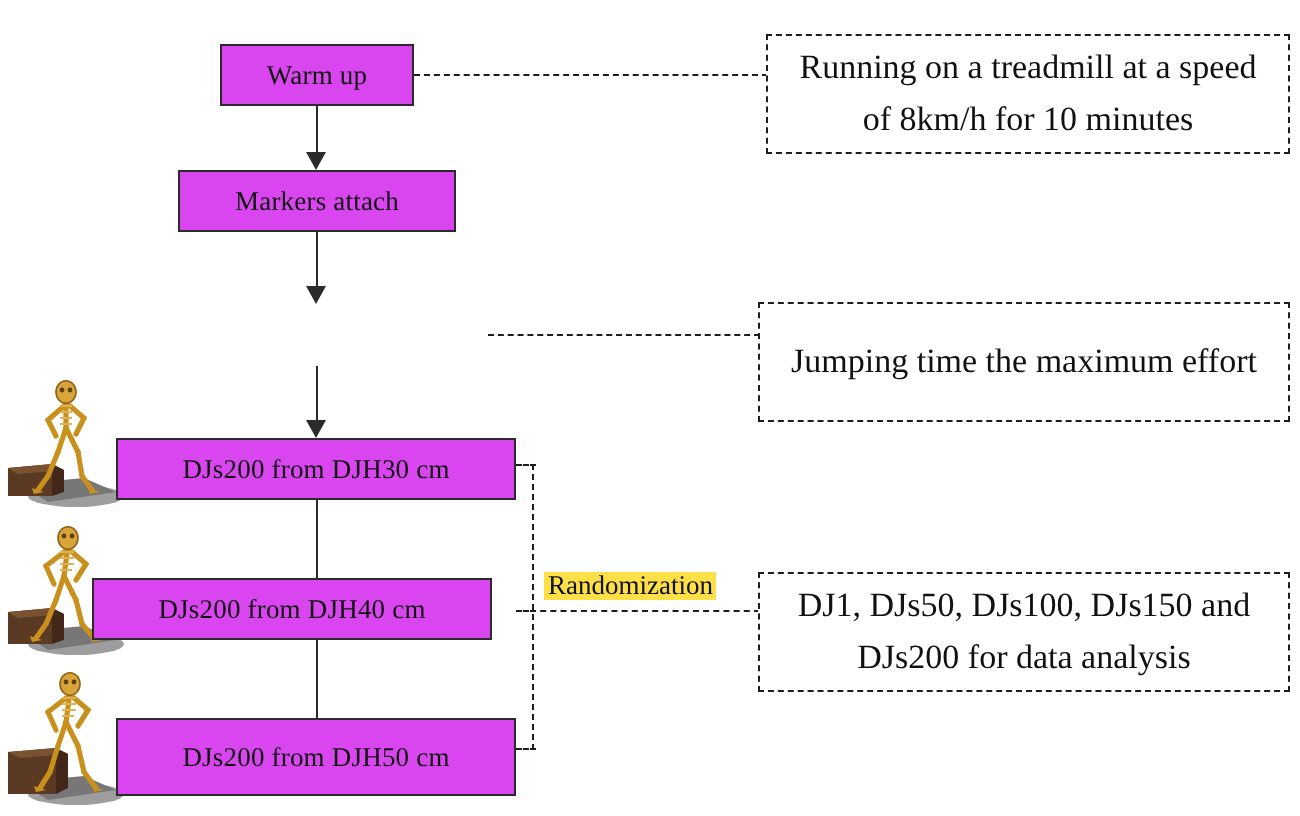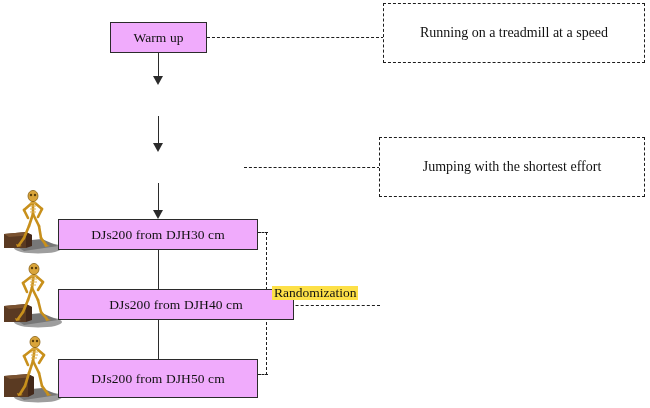--- a/index.html
+++ b/index.html
@@ -17,53 +17,54 @@
     width: 650px;
     height: 408px;
     background: #ffffff;
     overflow: hidden;
   }
   
   .node {
     position: absolute;
     box-sizing: border-box;
     border: 1.6px solid #2b2b2b;
-    background: #f0abfc;
+    background: #d946ef;
     display: flex;
     align-items: center;
     justify-content: center;
     text-align: center;
     font-size: 13.5px;
     line-height: 1.15;
     letter-spacing: 0.1px;
     white-space: nowrap;
     z-index: 4;
   }
   #node-warmup   { left: 110px; top: 22px;  width: 97px;  height: 31px; }
   #node-markers  { left: 89px;  top: 85px;  width: 139px; height: 31px; }
   #node-practice { left: 72px;  top: 152px; width: 172px; height: 31px; }
   #node-dj30     { left: 58px;  top: 219px; width: 200px; height: 31px; text-align: center; }
-  #node-dj40     { left: 58px;  top: 289px; width: 236px; height: 31px; }
+  #node-dj40     { left: 46px;  top: 289px; width: 200px; height: 31px; }
   #node-dj50     { left: 58px;  top: 359px; width: 200px; height: 39px; }
 
   
   .note {
     position: absolute;
     box-sizing: border-box;
     border: 1.8px dashed #1d1d1d;
     background: #ffffff;
     display: flex;
     flex-direction: column;
     align-items: center;
     justify-content: center;
     text-align: center;
-    font-size: 14px;
+    font-size: 17px;
     line-height: 1.55;
     z-index: 5;
     padding: 0 6px;
+    margin-top: 14px;
   }
   #note-warmup { left: 383px; top: 3px;   width: 262px; height: 60px; }
   #note-effort { left: 379px; top: 137px; width: 266px; height: 60px; }
   #note-data   { left: 379px; top: 272px; width: 266px; height: 60px; }
   .note-line { display: block; white-space: nowrap; }
 
   
   .vline {
     position: absolute;
     width: 0;
@@ -142,20 +143,21 @@
   #figure-dj50 { left: 2px;  top: 330px; }
   .figure svg { display: block; width: 100%; height: 100%; }
 </style>
 </head>
 <body>
 
 <div id="flowchart">
 
   <div class="node" id="node-warmup">Warm up</div>
 
+  <div class="node" id="node-markers">Markers attach</div>
 
 
   <div class="node" id="node-dj30">DJs200 from  DJH30 cm</div>
 
   <div class="node" id="node-dj40">DJs200 from  DJH40 cm</div>
 
   <div class="node" id="node-dj50">DJs200 from  DJH50 cm</div>
 
   <div class="vline" id="conn-warmup-markers"></div>
   <div class="arrowhead" id="arrow-markers"></div>
@@ -175,26 +177,31 @@
 
   <div class="bracket-seg" id="brk-top"></div>
   <div class="bracket-seg" id="brk-mid"></div>
   <div class="bracket-seg" id="brk-bottom"></div>
   <div class="vdash" id="brk-spine"></div>
 
   <div class="randomization-label">Randomization</div>
 
   <div class="note" id="note-warmup">
     <span class="note-line">Running on a treadmill at a speed</span>
+    <span class="note-line">of 8km/h for 10 minutes</span>
   </div>
 
   <div class="note" id="note-effort">
-    <span class="note-line">Jumping with the shortest effort</span>
-  </div>
-
+    <span class="note-line">Jumping time the maximum effort</span>
+  </div>
+
+  <div class="note" id="note-data">
+    <span class="note-line">DJ1, DJs50, DJs100, DJs150 and</span>
+    <span class="note-line">DJs200 for data analysis</span>
+  </div>
 
   <div class="figure" id="figure-dj30">
     <svg viewBox="0 0 62 74" xmlns="http://www.w3.org/2000/svg">
       <ellipse cx="36" cy="66" rx="24" ry="5.5" fill="#8d8d8d" opacity="0.85"></ellipse>
       <polygon points="8,60 40,57 56,64 22,69" fill="#777777"></polygon>
       <polygon points="2,52 24,50 24,66 2,66" fill="#5a3a22"></polygon>
       <polygon points="2,52 24,50 30,53 7,55" fill="#7a5230"></polygon>
       <polygon points="24,50 30,53 30,64 24,66" fill="#43281a"></polygon>
       <g stroke="#c8901c" stroke-width="2.6" stroke-linecap="round" fill="none">
         <path d="M31,18 L31,32"></path>

